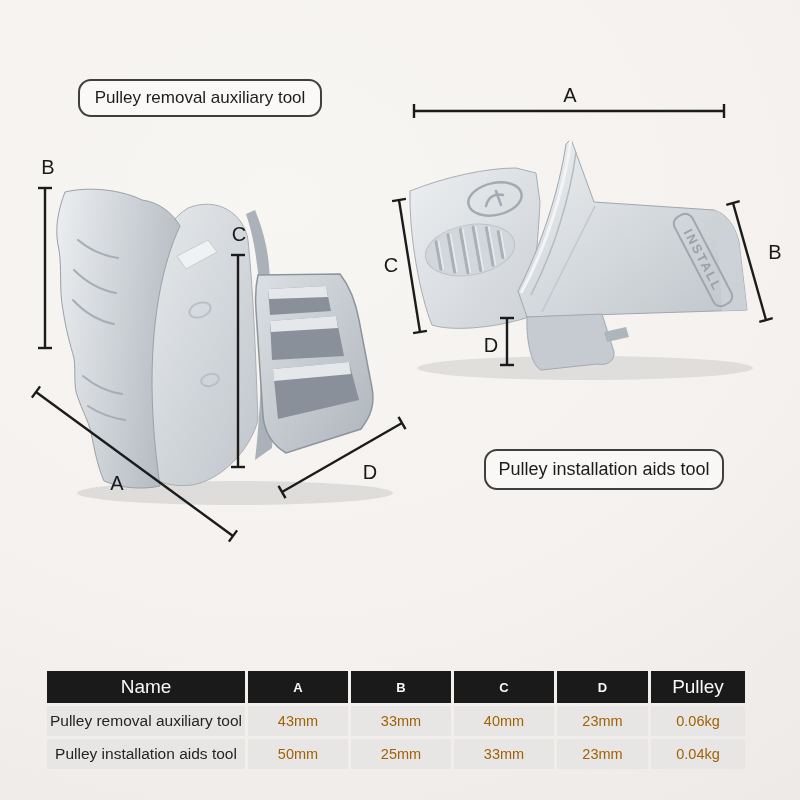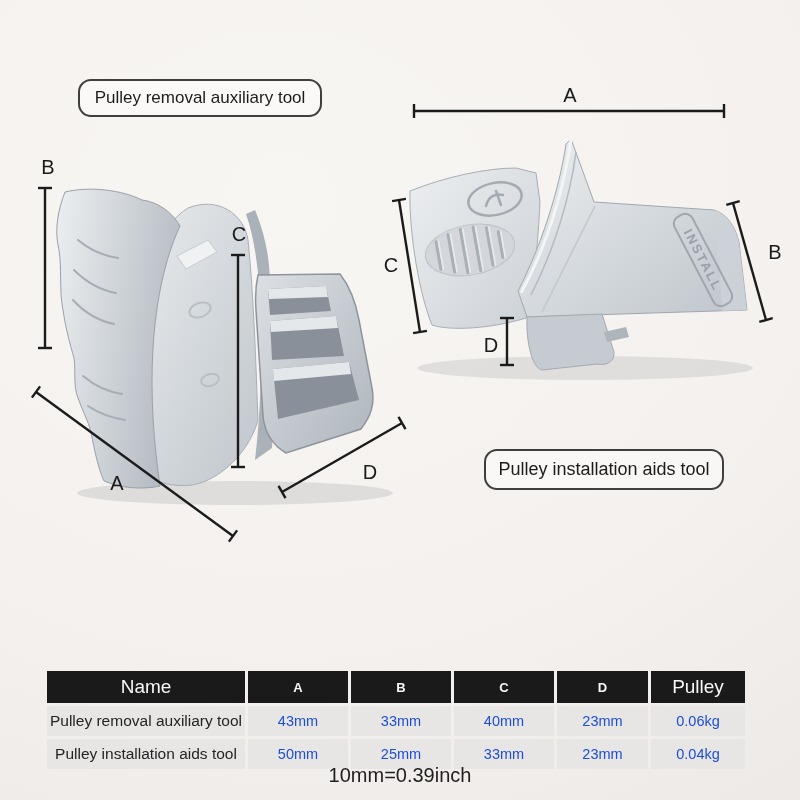--- a/index.html
+++ b/index.html
@@ -31,21 +31,21 @@
     margin-top:30px;
   }
   table.spec th{
     background:#1a1a1a;color:#f7f7f7;font-weight:500;
     height:32px;text-align:center;vertical-align:middle;padding:0;
   }
   table.spec th.big{font-size:19px;}
   table.spec th.small{font-size:13px;font-weight:bold;}
   table.spec td{
     background:#e7e6e4;height:30px;text-align:center;vertical-align:middle;
-    padding:0;font-size:14.5px;color:#1d4ed8;
+    padding:0;font-size:14.5px;color:#a16207;
   }
   table.spec td.name{font-size:15.5px;color:#242424;}
   #footnote{
     position:absolute;left:0;right:0;top:764px;text-align:center;
     font-size:20px;color:#1f1f1f;
   }
 </style>
 </head>
 <body>
 
@@ -242,15 +242,14 @@
         <td class="name">Pulley installation aids tool</td>
         <td>50mm</td>
         <td>25mm</td>
         <td>33mm</td>
         <td>23mm</td>
         <td>0.04kg</td>
       </tr>
     </tbody>
   </table>
 
-  <div id="footnote">10mm=0.39inch</div>
 
 </div>
 
 </body></html>

